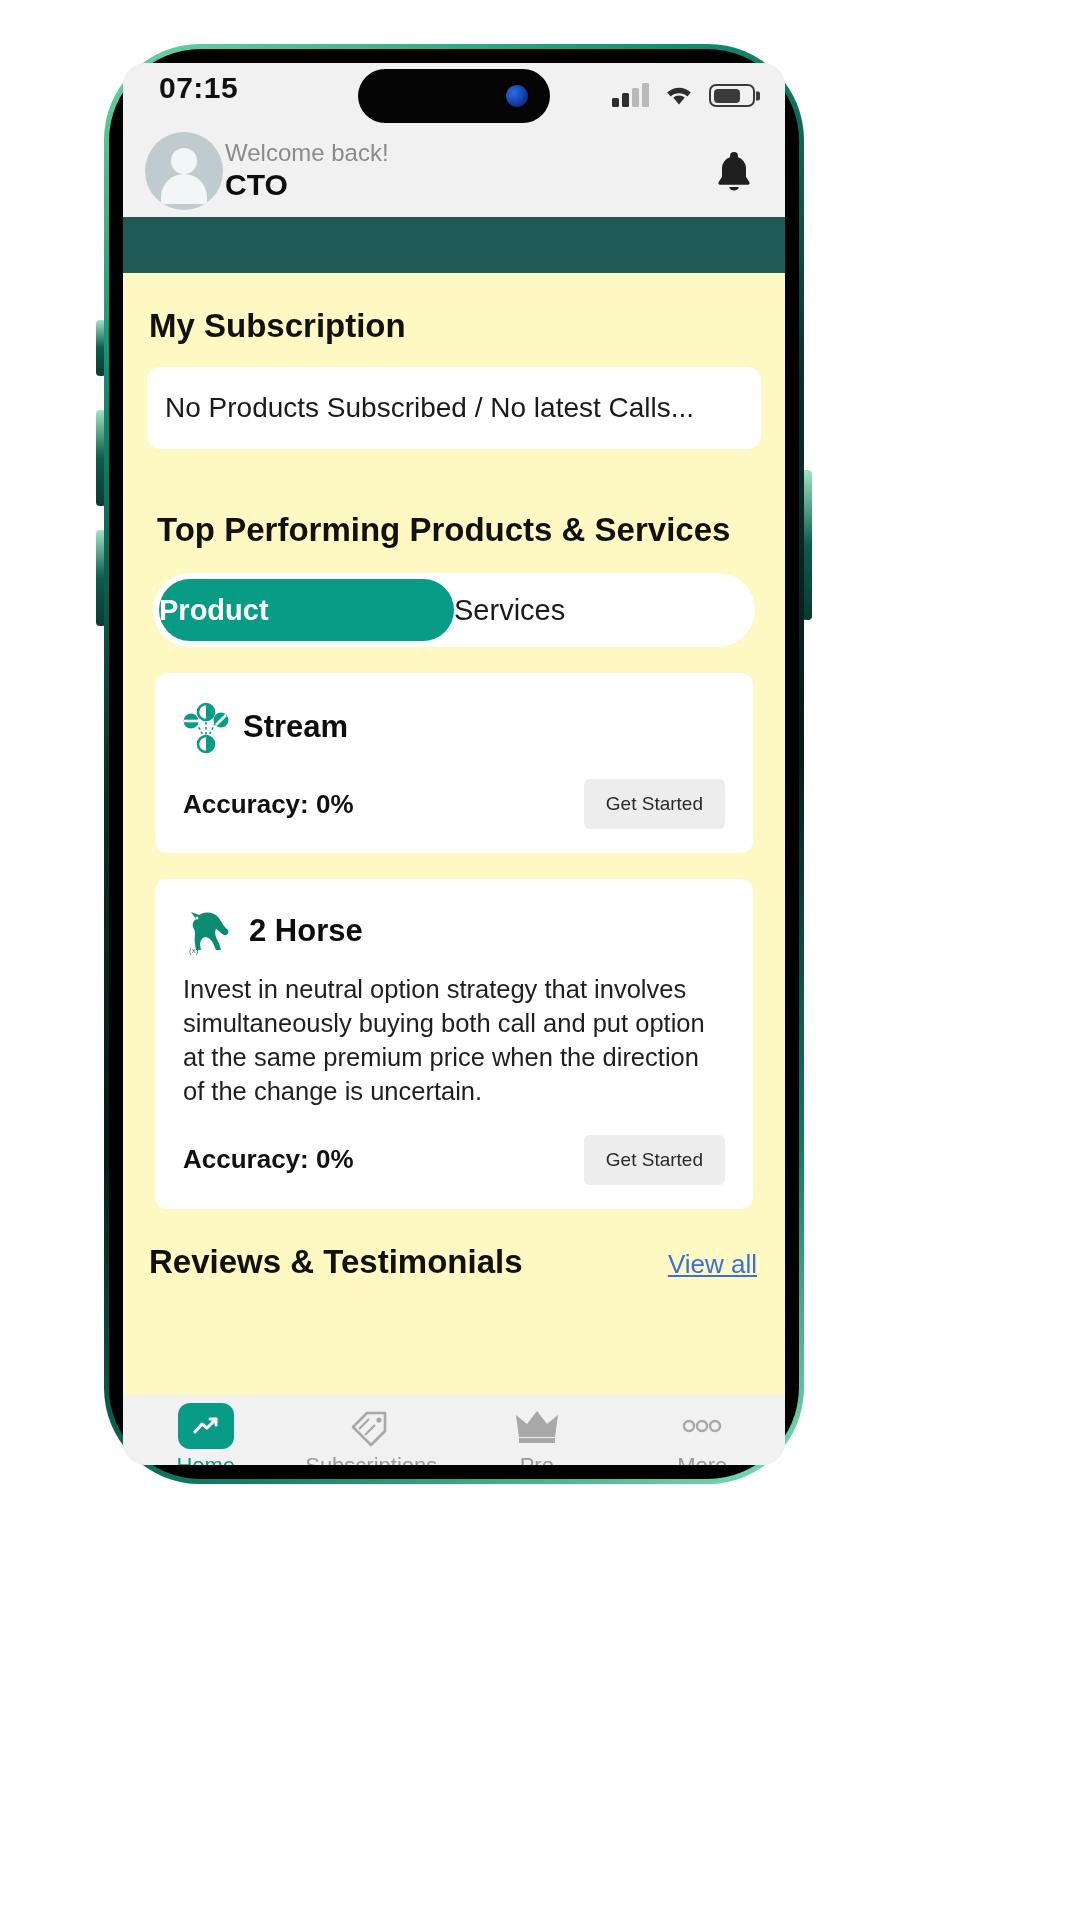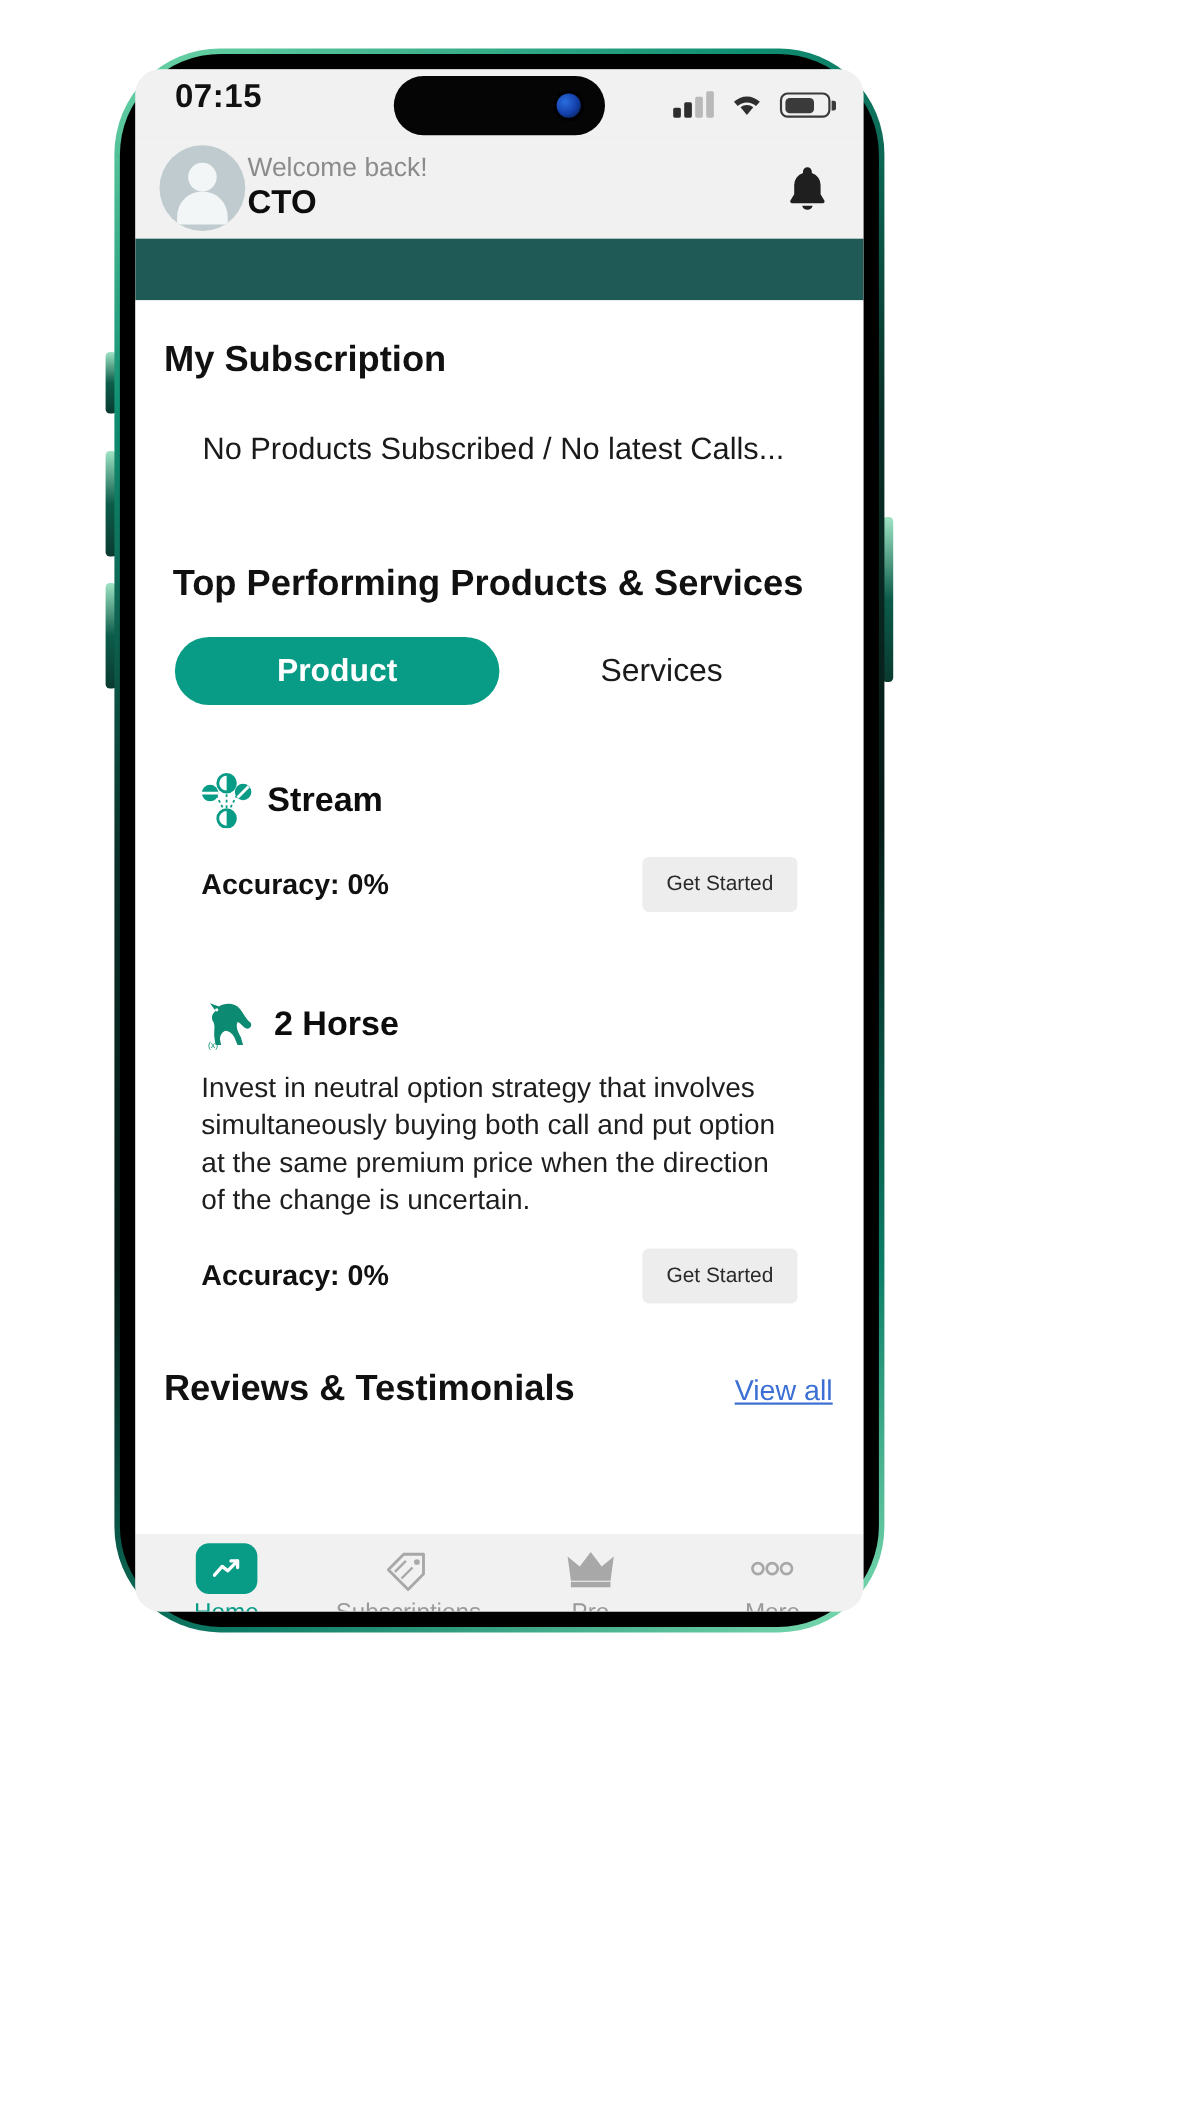--- a/index.html
+++ b/index.html
@@ -130,57 +130,57 @@
   .welcome-wrap { margin-left: 2px; flex: 1 1 auto; }
   .welcome-small { font-size: 24px; color: #8b8b8b; line-height: 1.15; }
   .welcome-name { font-size: 30px; font-weight: bold; color: #0d0d0d; line-height: 1.2; }
   .bell { width: 42px; height: 46px; flex: 0 0 auto; }
 
   
   .teal-banner { height: 56px; background: #1f5a57; }
 
   
   .content {
-    background: #ffffff;
+    background: #fef9c3;
     padding: 0 0 0 0;
     height: 1122px;
     position: relative;
     overflow: hidden;
   }
   .section-title {
     font-size: 33px; font-weight: bold; color: #111;
     padding: 34px 0 0 26px;
   }
   .sub-card {
     margin: 22px 24px 0 24px;
     background: #ffffff;
     border-radius: 14px;
     height: 82px;
     display: flex; align-items: center;
-    padding: 0 37px;
+    padding: 0 18px;
     font-size: 28px; color: #1a1a1a;
   }
   .section-title-2 {
     font-size: 33px; font-weight: bold; color: #111;
     padding: 62px 0 0 34px;
   }
 
   
   .toggle-wrap {
     margin: 24px 30px 0 30px;
     background: #ffffff;
     border-radius: 40px;
     height: 74px;
     display: flex; align-items: center;
     padding: 6px;
   }
   .toggle-btn {
     flex: 1 1 50%;
     height: 100%;
-    display: flex; align-items: center; justify-content: center;
+    display: flex; align-items: center; 
     border-radius: 36px;
     font-size: 29px;
     color: #1a1a1a;
   }
   .toggle-btn.active {
     background: #089c87;
     color: #ffffff;
     font-weight: bold;
   }
 

